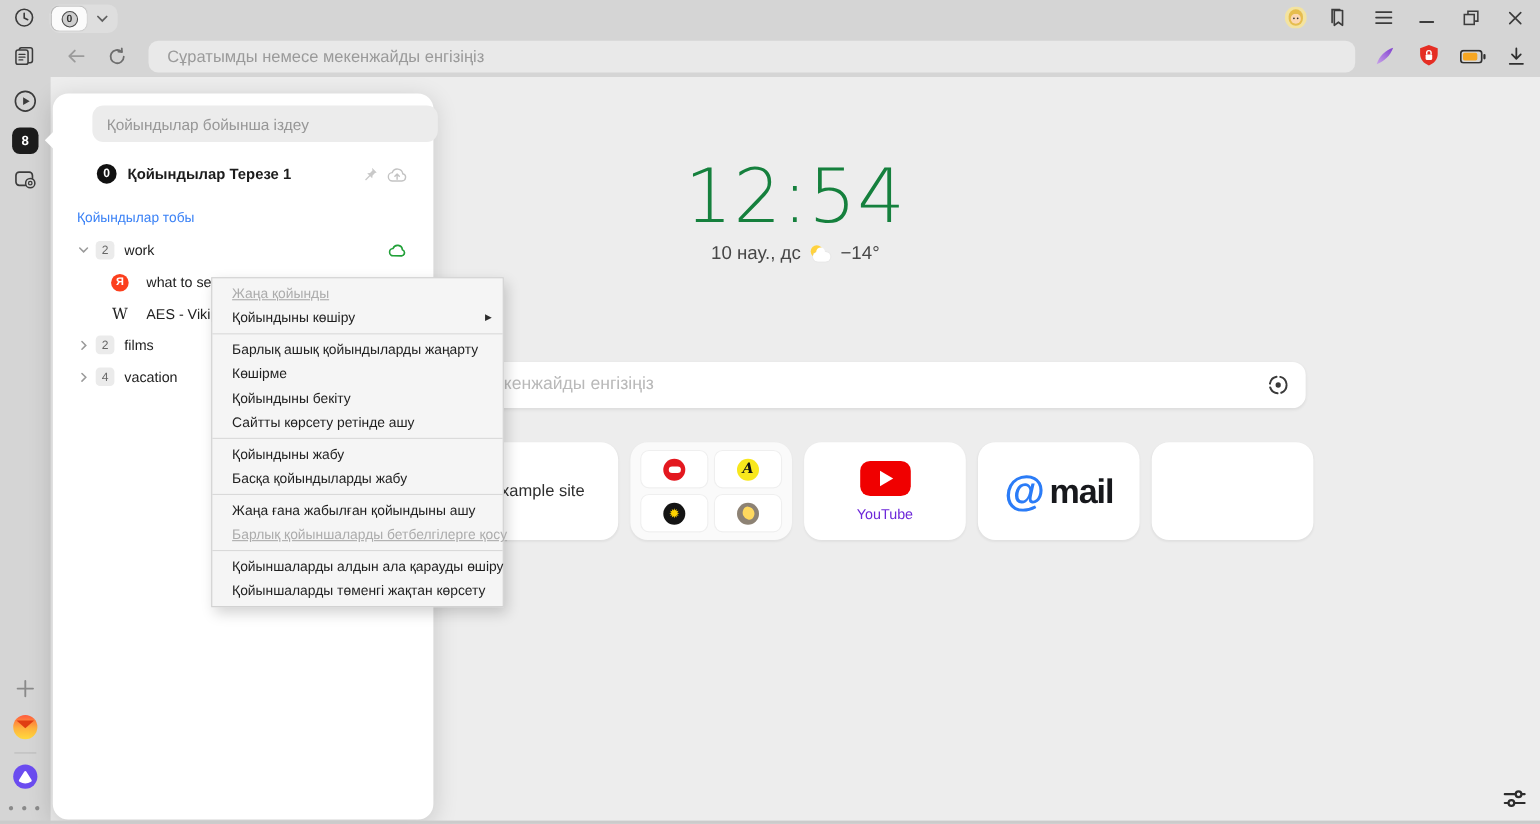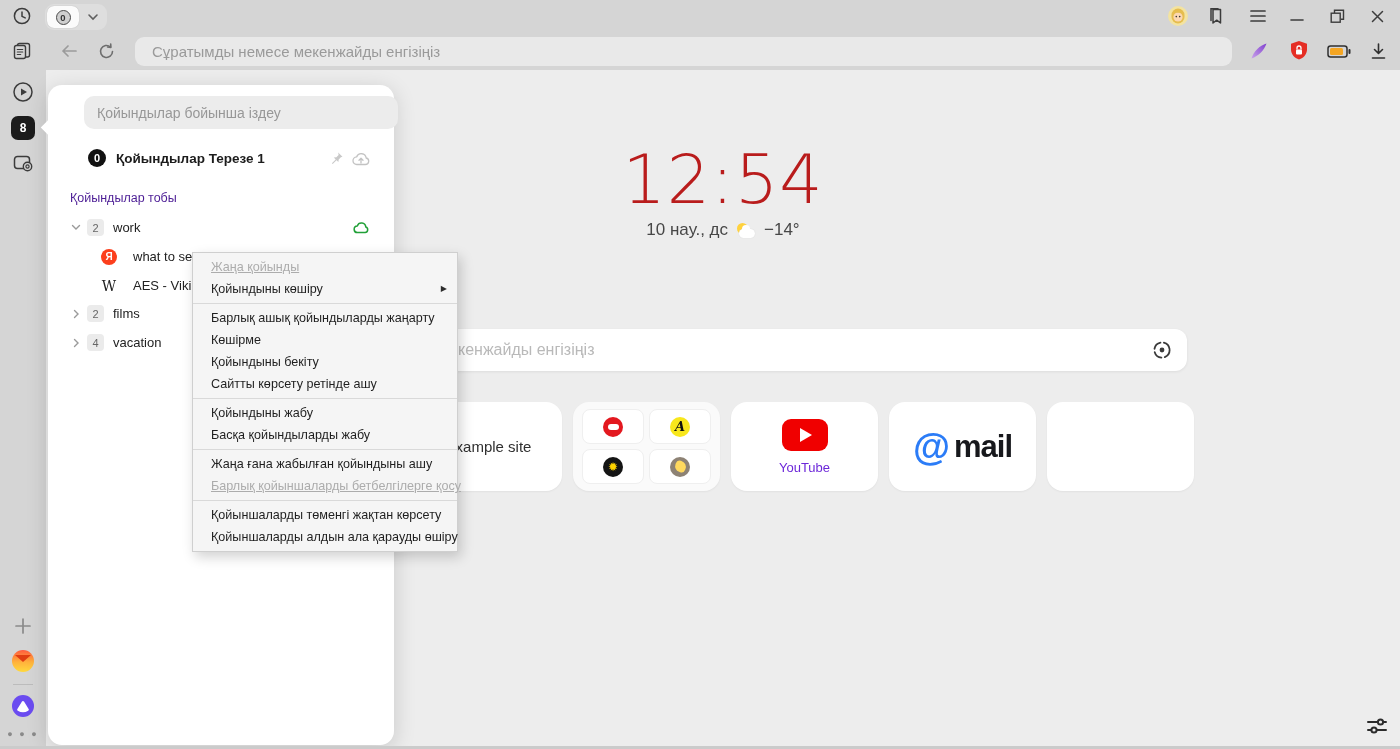--- a/index.html
+++ b/index.html
@@ -22,21 +22,21 @@
   #sidebar { position:absolute; left:0; top:70px; width:46px; height:679px; background:#d5d5d5; z-index:3; }
   .side-icon { position:absolute; left:12px; width:22px; height:22px; display:flex; align-items:center; justify-content:center; }
   #side-tab-count { left:11px; width:24px; height:24px; background:#1c1c1c; border-radius:7px; color:#fff; font-size:12px; font-weight:bold; }
   #side-divider { position:absolute; left:13px; width:20px; height:1px; background:#bcbcbc; }
   #mail-circle { width:22px; height:22px; border-radius:50%; background:linear-gradient(180deg,#ff5b3e 0%,#ffb23d 55%,#ffd93d 100%); position:relative; overflow:hidden; }
   #mail-circle .flap { position:absolute; left:3px; top:5px; width:0; height:0; border-left:8px solid transparent; border-right:8px solid transparent; border-top:7px solid #e03d12; }
   #alice-circle { width:22px; height:22px; border-radius:50%; background:#6b4cf0; display:flex; align-items:center; justify-content:center; }
   #side-dots { color:#8a8a8a; font-size:9px; letter-spacing:2px; }
 
   
-  #clock { position:absolute; left:523px; top:140px; width:400px; text-align:center; font-size:68px; font-weight:100; color:#b91c1c; letter-spacing:1px; z-index:1; font-family:"DejaVu Sans",sans-serif; }
+  #clock { position:absolute; left:523px; top:140px; width:400px; text-align:center; font-size:68px; font-weight:100; color:#15803d; letter-spacing:1px; z-index:1; font-family:"DejaVu Sans",sans-serif; }
   #date-row { position:absolute; left:523px; top:220px; width:400px; display:flex; align-items:flex-end; justify-content:center; gap:7px; color:#474747; font-size:17px; z-index:1; }
   .weather-glyph { position:relative; width:22px; height:17px; }
   .weather-glyph .sun { position:absolute; left:2px; top:0; width:11px; height:11px; border-radius:50%; background:#ffd23e; }
   .weather-glyph .cloud { position:absolute; left:4px; top:6px; width:16px; height:9px; border-radius:6px; background:#fff; box-shadow:0 0 1px #cfcfcf; }
   .weather-glyph .cloud:before { content:""; position:absolute; left:3px; top:-4px; width:8px; height:8px; border-radius:50%; background:#fff; }
 
   #main-search { position:absolute; left:267px; top:329px; width:920px; height:42px; background:#fff; border-radius:12px; box-shadow:0 1px 3px rgba(0,0,0,.07); z-index:1; }
   #main-search input { width:100%; height:100%; border:none; outline:none; background:transparent; border-radius:12px; padding:0 52px 0 20px; font-size:16px; color:#333; font-family:inherit; }
   #main-search input::placeholder { color:#b9b9b9; opacity:1; }
   #camera-btn { position:absolute; right:14px; top:10px; width:22px; height:22px; }
@@ -68,21 +68,21 @@
   #panel-notch { position:absolute; left:-5px; top:37px; width:11px; height:11px; background:#fff; transform:rotate(45deg); }
   #panel-search { position:absolute; left:16px; top:11px; width:314px; height:33px; background:#ececec; border-radius:10px;margin-left:20px; }
   #panel-search input { width:100%; height:100%; border:none; outline:none; background:transparent; border-radius:10px; padding-left:13px; font-size:14px; color:#333; font-family:inherit; }
   #panel-search input::placeholder { color:#979797; opacity:1; }
 
   #window-row { position:absolute; left:0; top:59px; width:346px; height:28px; display:flex; align-items:center; padding:0 24px 0 40px; }
   #window-badge { width:18px; height:18px; border-radius:50%; background:#111; color:#fff; font-size:11px; font-weight:bold; display:flex; align-items:center; justify-content:center; }
   #window-label { margin-left:10px; font-size:13.5px; font-weight:bold; color:#1c1c1c; flex:1; }
   #window-row .ric { margin-left:8px; display:flex; }
 
-  #section-label { position:absolute; left:22px; top:106px; font-size:12.5px; color:#4c1d95; }
+  #section-label { position:absolute; left:22px; top:106px; font-size:12.5px; color:#3b82f6; }
 
   .tab-row { position:absolute; left:0; width:346px; height:29px; display:flex; align-items:center; padding:0 24px 0 20px; font-size:13px; color:#222; }
   .tab-row .chev { width:16px; display:flex; justify-content:center; color:#9a9a9a; }
   .tab-row .cnt { width:17px; height:17px; background:#ebebeb; border-radius:4px; color:#666; font-size:11px; display:flex; align-items:center; justify-content:center; margin-left:3px; }
   .tab-row .lbl { margin-left:9px; flex:1; white-space:nowrap; overflow:hidden; }
   .tab-child { padding-left:53px; }
   .tab-child .site-ic { width:16px; height:16px; display:flex; align-items:center; justify-content:center; margin-right:7px; flex:none; }
   #yfav { width:16px; height:16px; border-radius:50%; background:#fc3f1d; color:#fff; font-size:10px; font-weight:bold; display:flex; align-items:center; justify-content:center; }
   #wfav { font-family:"DejaVu Serif","Liberation Serif",serif; font-size:14px; color:#222; }
 
@@ -412,18 +412,18 @@
     <div class="menu-item">Көшірме</div>
     <div class="menu-item">Қойындыны бекіту</div>
     <div class="menu-item">Сайтты көрсету ретінде ашу</div>
     <div class="menu-div"></div>
     <div class="menu-item">Қойындыны жабу</div>
     <div class="menu-item">Басқа қойындыларды жабу</div>
     <div class="menu-div"></div>
     <div class="menu-item">Жаңа ғана жабылған қойындыны ашу</div>
     <div class="menu-item disabled">Барлық қойыншаларды бетбелгілерге қосу</div>
     <div class="menu-div"></div>
+    <div class="menu-item">Қойыншаларды алдын ала қарауды өшіру</div>
     <div class="menu-item">Қойыншаларды төменгі жақтан көрсету</div>
-    <div class="menu-item">Қойыншаларды алдын ала қарауды өшіру</div>
   </div>
 
   <div id="bottom-strip"></div>
 </div>
 
 </body></html>

